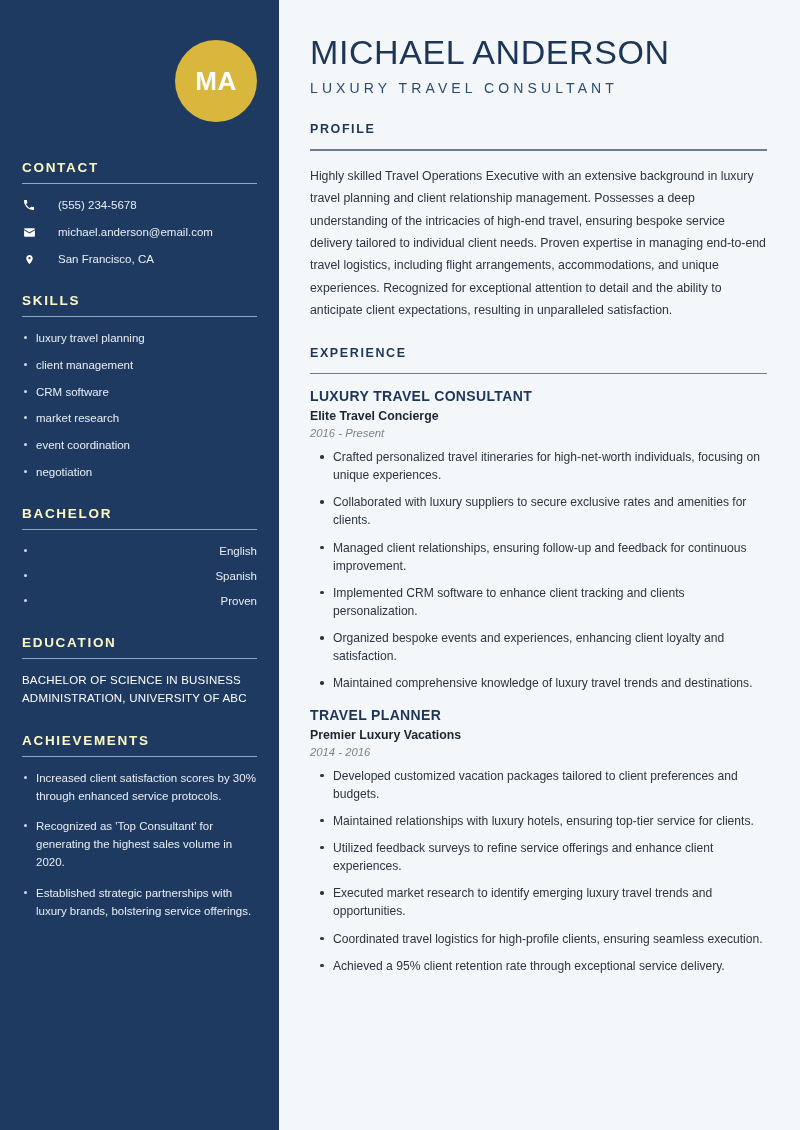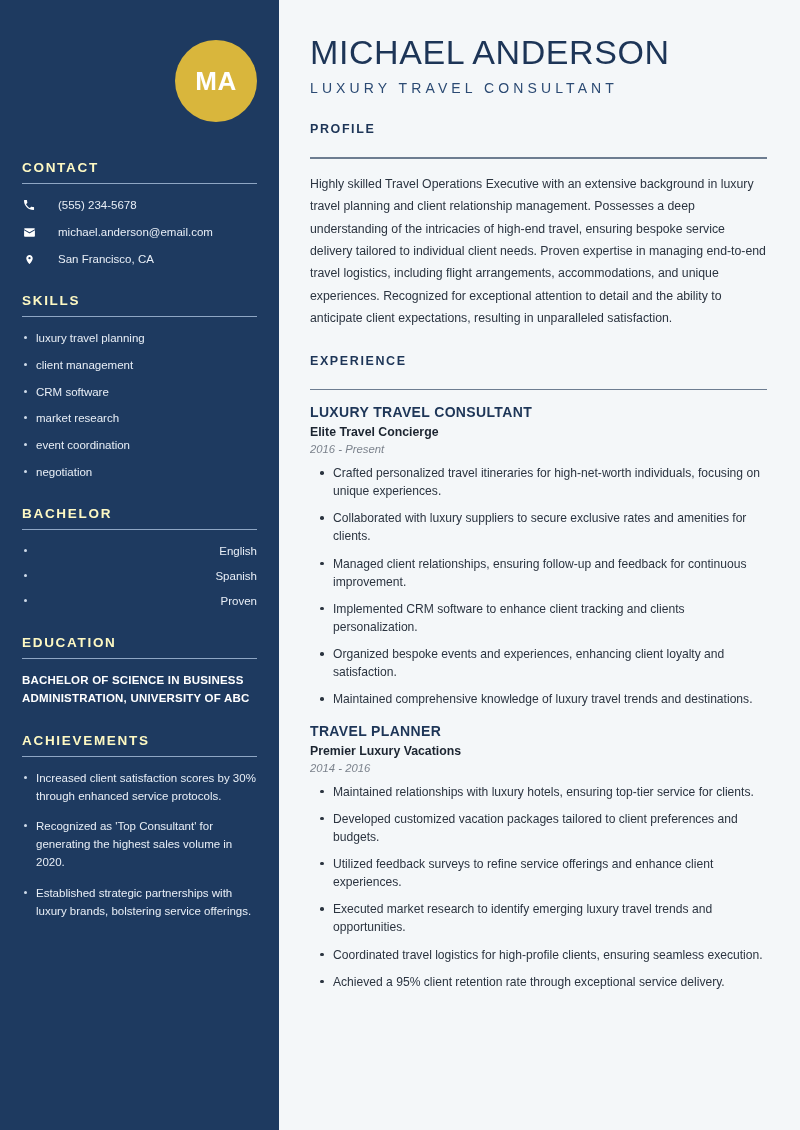--- a/index.html
+++ b/index.html
@@ -122,21 +122,21 @@
 
   ul.side-list.tight li { margin-bottom: 8px; text-align: right; }
 
   ul.side-list.achv li {
     margin-bottom: 13px;
     line-height: 1.55;
   }
 
   .edu-item {
     font-size: 11.5px;
-    font-weight: bold;
+    font-weight: normal;
     line-height: 1.5;
     color: #ffffff;
     letter-spacing: 0.2px;
   }
 
   
   .main {
     flex: 1 1 auto;
     background: #f4f7f9;
     padding: 34px 33px 0 31px;
@@ -159,21 +159,21 @@
     margin-bottom: 26px;
   }
 
   .main-section { margin-bottom: 4px; }
 
   .main-heading {
     font-size: 12.5px;
     font-weight: bold;
     letter-spacing: 1.6px;
     color: #1d3557;
-    padding-bottom: 21px;
+    padding-bottom: 13px;
   }
 
   .main-rule {
     height: 1.5px;
     background: #6d7d91;
     margin-bottom: 14px;
   }
 
   .profile-text {
     font-size: 12.3px;
@@ -343,22 +343,22 @@
           <li>Organized bespoke events and experiences, enhancing client loyalty and satisfaction.</li>
           <li>Maintained comprehensive knowledge of luxury travel trends and destinations.</li>
         </ul>
       </div>
 
       <div class="job">
         <div class="job-title">TRAVEL PLANNER</div>
         <div class="job-company">Premier Luxury Vacations</div>
         <div class="job-dates">2014 - 2016</div>
         <ul class="job-bullets">
+          <li>Developed customized vacation packages tailored to client preferences and budgets.</li>
           <li>Maintained relationships with luxury hotels, ensuring top-tier service for clients.</li>
-          <li>Developed customized vacation packages tailored to client preferences and budgets.</li>
           <li>Utilized feedback surveys to refine service offerings and enhance client experiences.</li>
           <li>Executed market research to identify emerging luxury travel trends and opportunities.</li>
           <li>Coordinated travel logistics for high-profile clients, ensuring seamless execution.</li>
           <li>Achieved a 95% client retention rate through exceptional service delivery.</li>
         </ul>
       </div>
 
     </section>
 
   </main>

